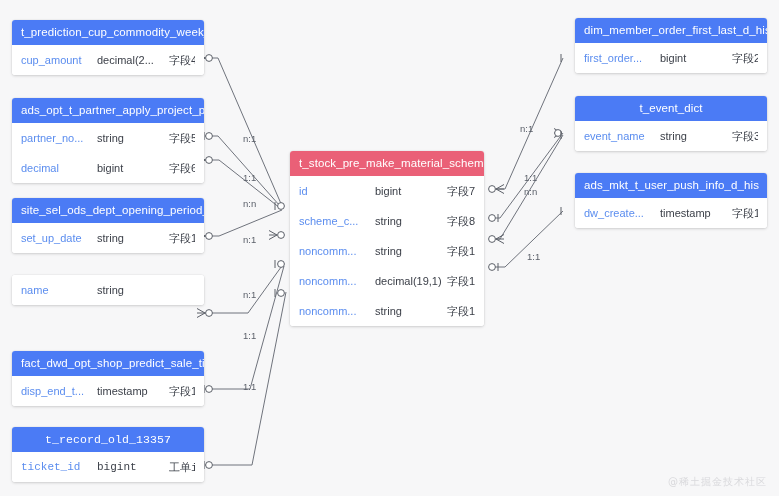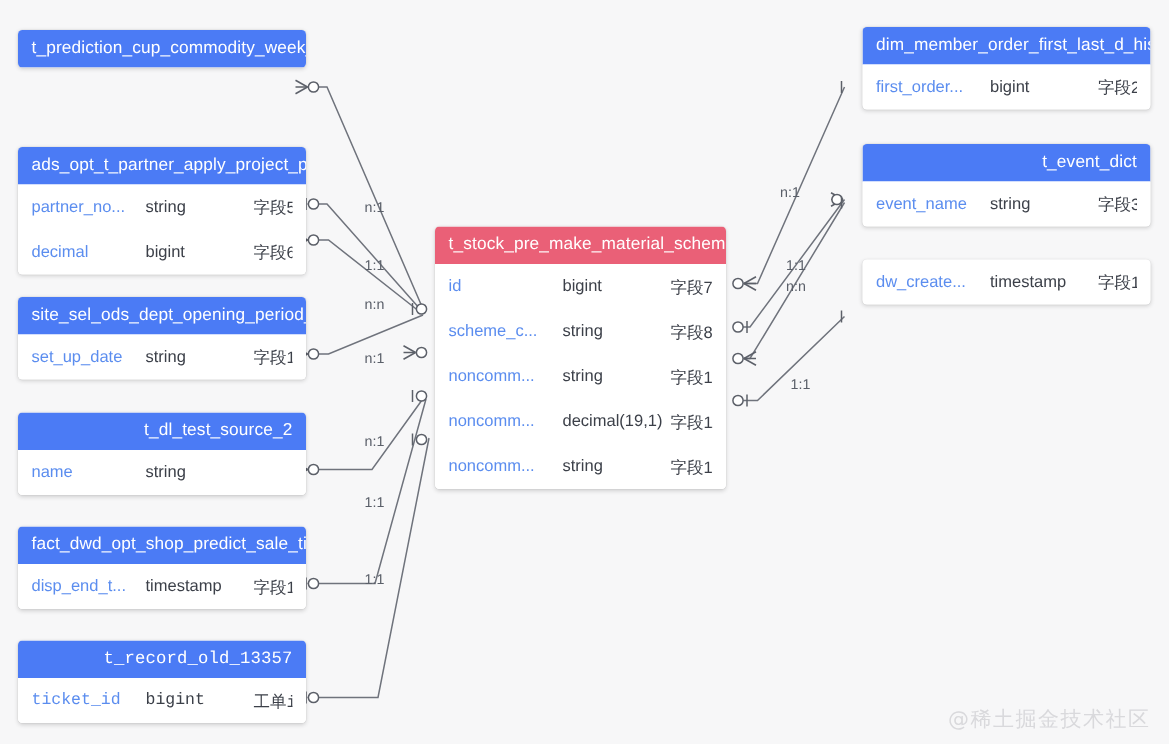--- a/index.html
+++ b/index.html
@@ -37,21 +37,21 @@
     color: #ffffff;
     font-size: 11.5px;
     letter-spacing: 0.1px;
     white-space: nowrap;
     overflow: hidden;
     padding: 0 9px;
     box-sizing: border-box;
   }
   .entity.blue .entity-title { background: #4b7bf5; }
   .entity.red  .entity-title { background: #ea6077; }
-  .entity-title.center { text-align: right; }
+  .entity-title.center { text-align: center; }
   .entity-title.left { text-align: left; }
 
   .field-row {
     display: flex;
     align-items: center;
     height: 30px;
     font-size: 11px;
     color: #40444d;
     background: #fff;
     padding: 0 9px;
@@ -86,21 +86,21 @@
     color: #5a5f69;
     z-index: 6;
     white-space: nowrap;
     font-family: "Liberation Sans", "DejaVu Sans", sans-serif;
     text-align: center;
   }
   .watermark {
     position: absolute;
     right: 12px;
     bottom: 7px;
-    font-size: 14px;
+    font-size: 10px;
     color: #d9d9dc;
     letter-spacing: 1px;
     z-index: 4;
     font-family: "DejaVu Sans", "Liberation Sans", sans-serif;
   }
 </style>
 </head>
 <body>
 
 <div id="canvas">
@@ -182,20 +182,25 @@
         <line x1="562" y1="133" x2="554" y2="137.5" stroke="#5c6069" stroke-width="1"></line>
       </g>
       <circle cx="558" cy="133" r="3.4" fill="#ffffff" stroke="#5c6069" stroke-width="1"></circle>
       <line x1="561" y1="131" x2="561" y2="139" stroke="#5c6069" stroke-width="1"></line>
       <line x1="561" y1="207" x2="561" y2="215" stroke="#5c6069" stroke-width="1"></line>
     </svg>
 
   <div id="entities">
       <div class="entity blue" style="left: 12px; top: 20px; width: 192px;">
         <div class="entity-title left">t_prediction_cup_commodity_week_...</div>
+        <div class="field-row">
+          <span class="f-name">cup_amount</span>
+          <span class="f-type">decimal(2...</span>
+          <span class="f-comment">字段4</span>
+        </div>
       </div>
       <div class="entity blue" style="left: 12px; top: 98px; width: 192px;">
         <div class="entity-title left">ads_opt_t_partner_apply_project_pro...</div>
         <div class="field-row">
           <span class="f-name">partner_no...</span>
           <span class="f-type">string</span>
           <span class="f-comment">字段5</span>
         </div>
         <div class="field-row">
           <span class="f-name">decimal</span>
@@ -205,21 +210,20 @@
       </div>
       <div class="entity blue" style="left: 12px; top: 198px; width: 192px;">
         <div class="entity-title left">site_sel_ods_dept_opening_period_c...</div>
         <div class="field-row">
           <span class="f-name">set_up_date</span>
           <span class="f-type">string</span>
           <span class="f-comment">字段14</span>
         </div>
       </div>
       <div class="entity blue" style="left: 12px; top: 275px; width: 192px;">
-        <div class="entity-title center">t_dl_test_source_2</div>
         <div class="field-row">
           <span class="f-name">name</span>
           <span class="f-type">string</span>
           <span class="f-comment"></span>
         </div>
       </div>
       <div class="entity blue" style="left: 12px; top: 351px; width: 192px;">
         <div class="entity-title left">fact_dwd_opt_shop_predict_sale_tim...</div>
         <div class="field-row">
           <span class="f-name">disp_end_t...</span>
@@ -273,20 +277,21 @@
       </div>
       <div class="entity blue" style="left: 575px; top: 96px; width: 192px;">
         <div class="entity-title center">t_event_dict</div>
         <div class="field-row">
           <span class="f-name">event_name</span>
           <span class="f-type">string</span>
           <span class="f-comment">字段3</span>
         </div>
       </div>
       <div class="entity blue" style="left: 575px; top: 173px; width: 192px;">
+        <div class="entity-title center">ads_mkt_t_user_push_info_d_his</div>
         <div class="field-row">
           <span class="f-name">dw_create...</span>
           <span class="f-type">timestamp</span>
           <span class="f-comment">字段12</span>
         </div>
       </div>
     </div>
   <div id="labels">
       <div class="card-label" style="left: 243px; top: 133px;">n:1</div>
       <div class="card-label" style="left: 243px; top: 172px;">1:1</div>

